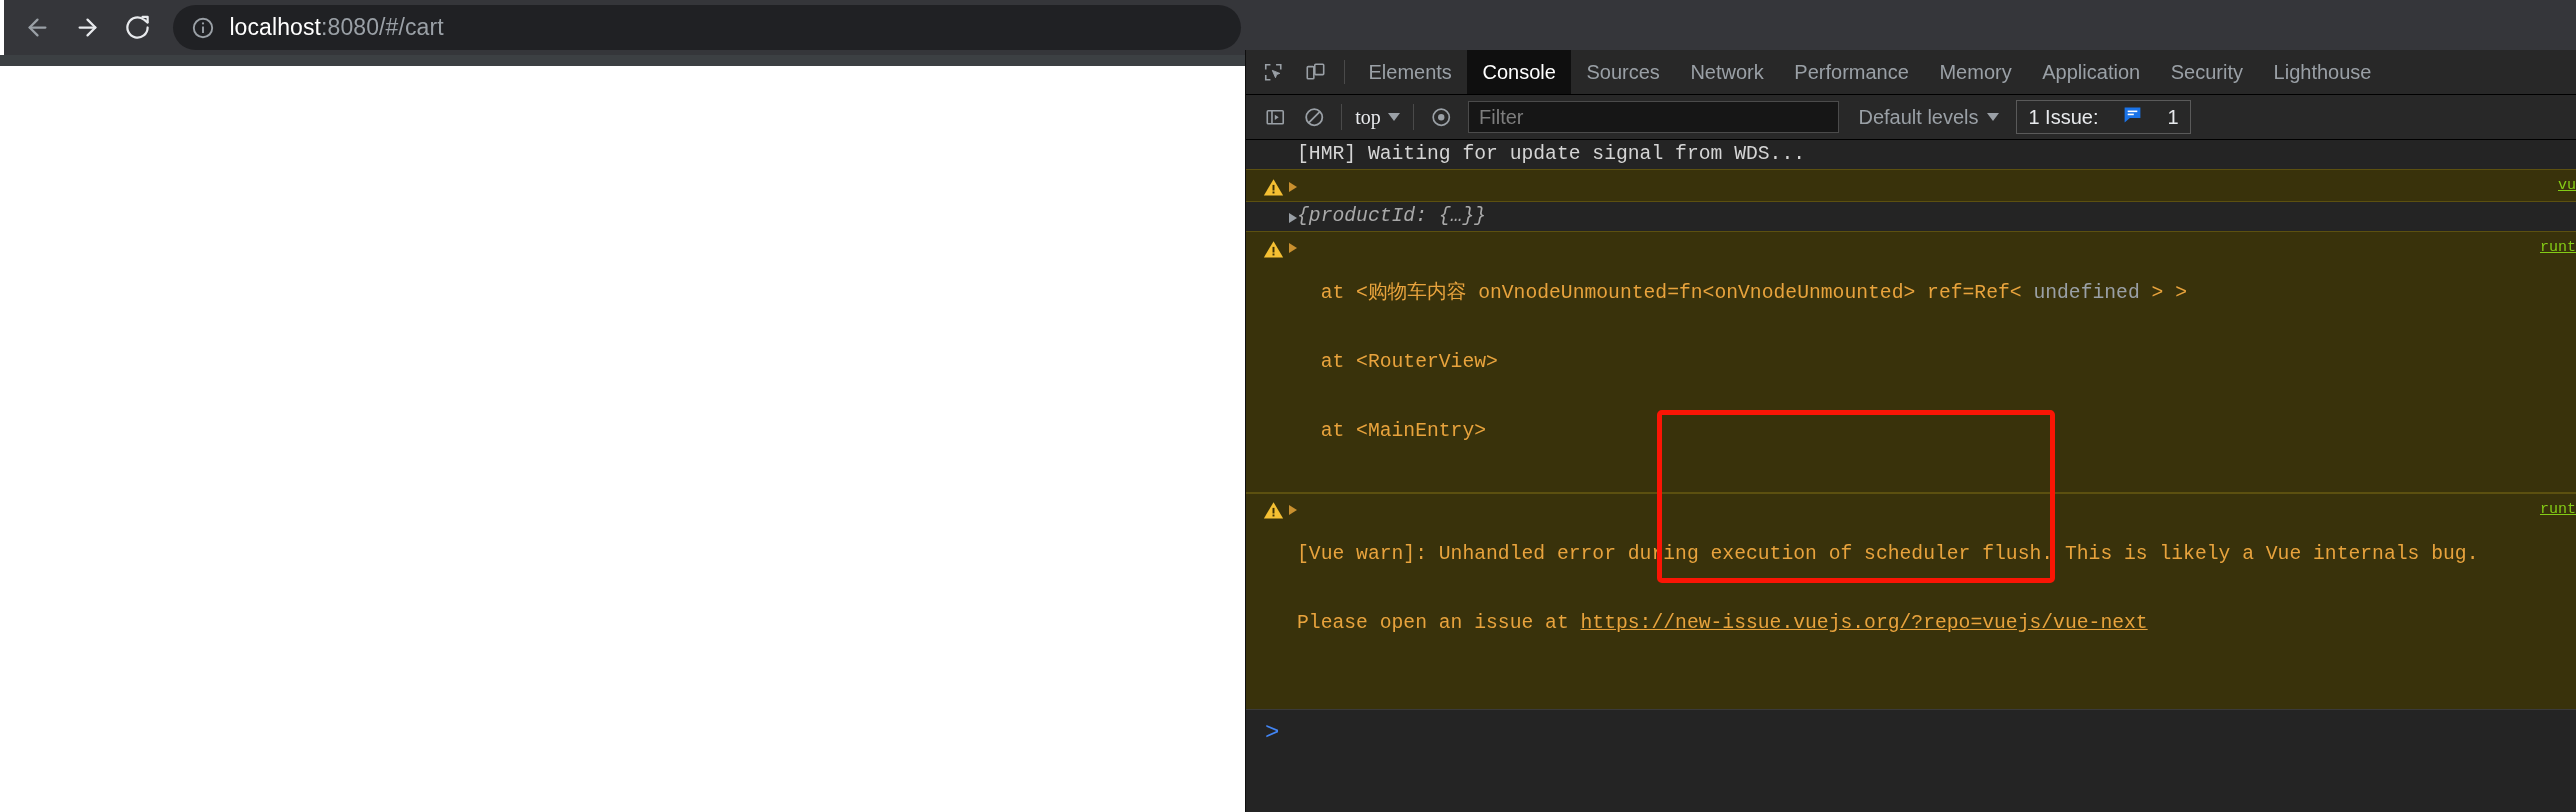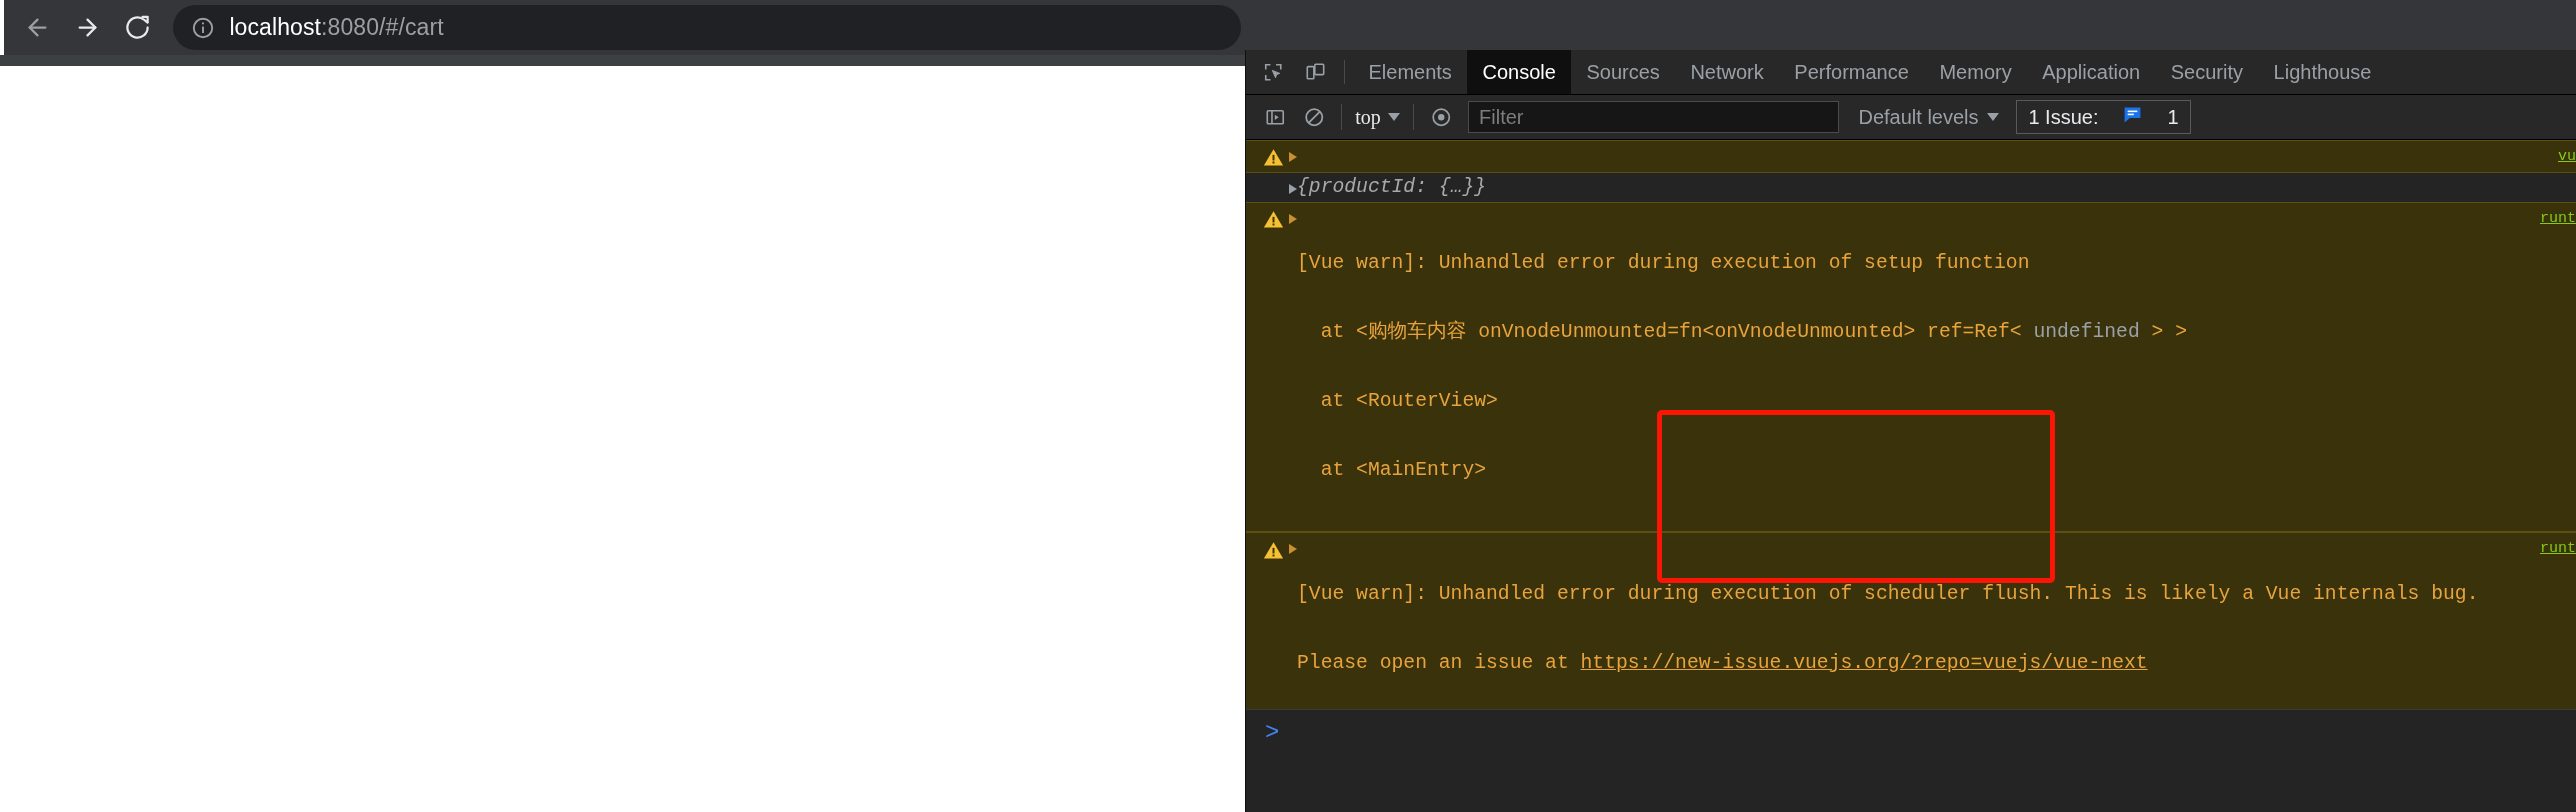--- a/index.html
+++ b/index.html
@@ -296,20 +296,24 @@
             <rect x="6.5" y="7.5" width="11" height="1.8" fill="#ffffff"></rect>
             <rect x="6.5" y="11" width="7" height="1.8" fill="#ffffff"></rect>
           </svg>
         </span>
         <span class="issue-count">1</span>
       </div>
     </div>
 
     <div class="console-log">
 
+      <div class="msg info">
+        <div class="msg-gutter"></div>
+        <div class="msg-body"><span class="line">[HMR] Waiting for update signal from WDS...</span></div>
+      </div>
 
       <div class="msg warn">
         <div class="msg-gutter">
           <span class="ic-warn">
             <svg width="21" height="21" viewBox="0 0 24 24">
               <path d="M12 2.6L23 21H1z" fill="#f5c033"></path>
               <rect x="10.9" y="9" width="2.2" height="6.4" fill="#3a2f05"></rect>
               <rect x="10.9" y="16.6" width="2.2" height="2.2" fill="#3a2f05"></rect>
             </svg>
           </span>
@@ -330,21 +334,20 @@
           <span class="ic-warn">
             <svg width="21" height="21" viewBox="0 0 24 24">
               <path d="M12 2.6L23 21H1z" fill="#f5c033"></path>
               <rect x="10.9" y="9" width="2.2" height="6.4" fill="#3a2f05"></rect>
               <rect x="10.9" y="16.6" width="2.2" height="2.2" fill="#3a2f05"></rect>
             </svg>
           </span>
           <span class="disclosure"></span>
         </div>
         <div class="msg-body">
-          <span class="line">[Vue warn]: Unhandled error during execution of setup function</span>
           <span class="line">  at &lt;购物车内容 onVnodeUnmounted=fn&lt;onVnodeUnmounted&gt; ref=Ref&lt; <span class="undef">undefined</span> &gt; &gt;</span>
           <span class="line">  at &lt;RouterView&gt;</span>
           <span class="line">  at &lt;MainEntry&gt;</span>
         </div>
         <span class="msg-src">runt</span>
       </div>
 
       <div class="msg warn">
         <div class="msg-gutter">
           <span class="ic-warn">

